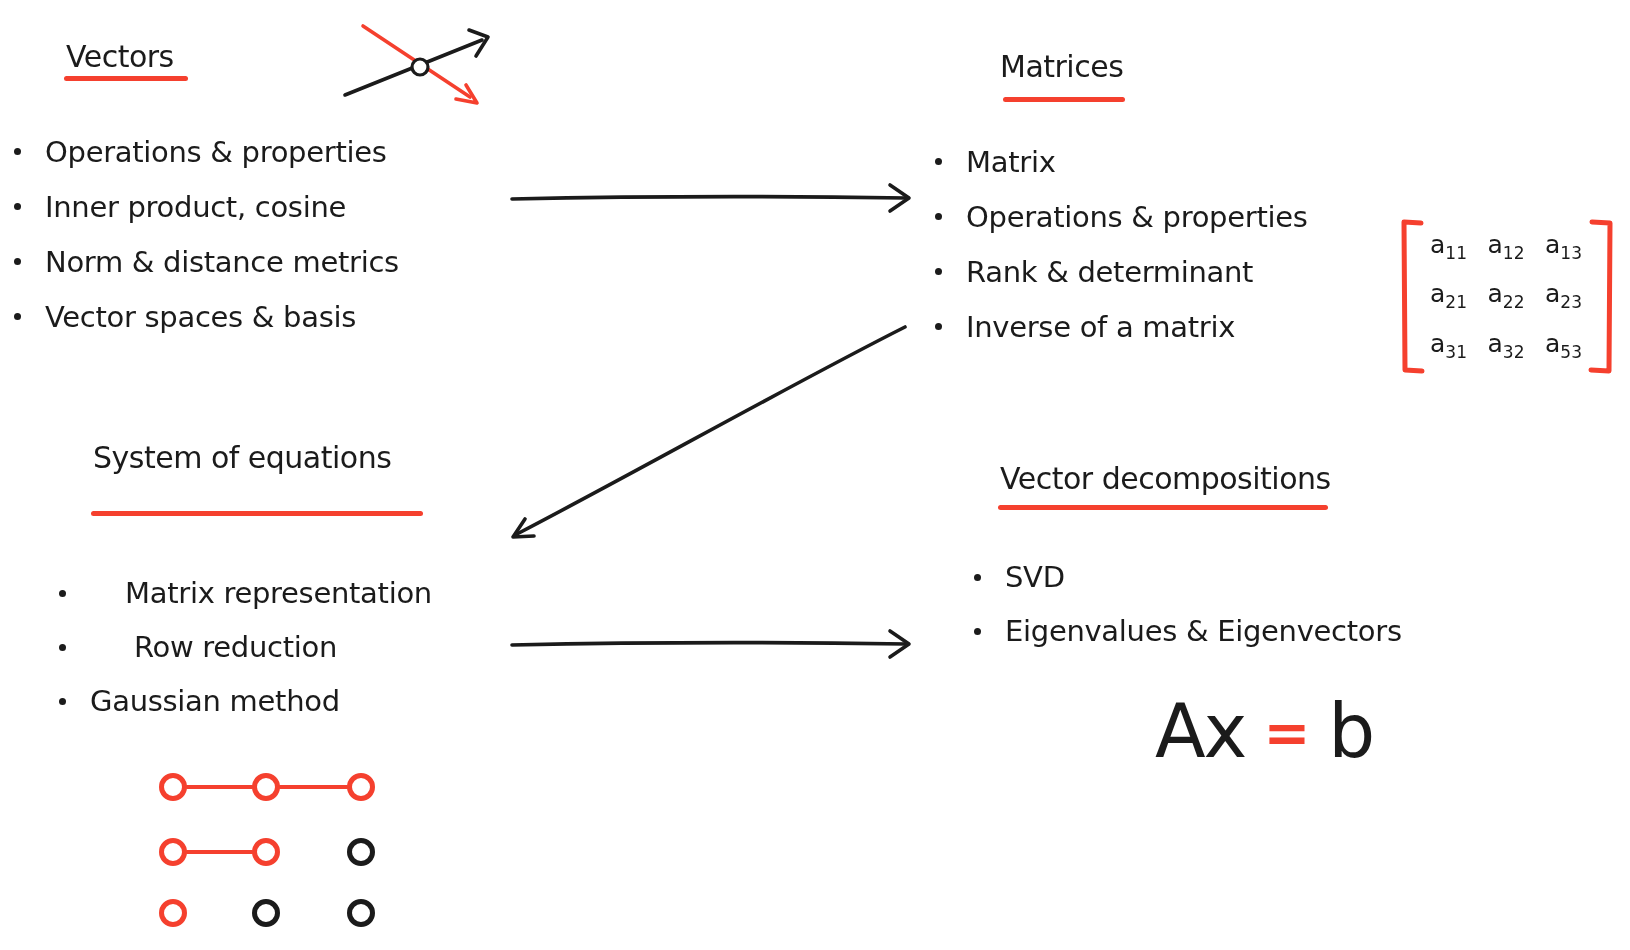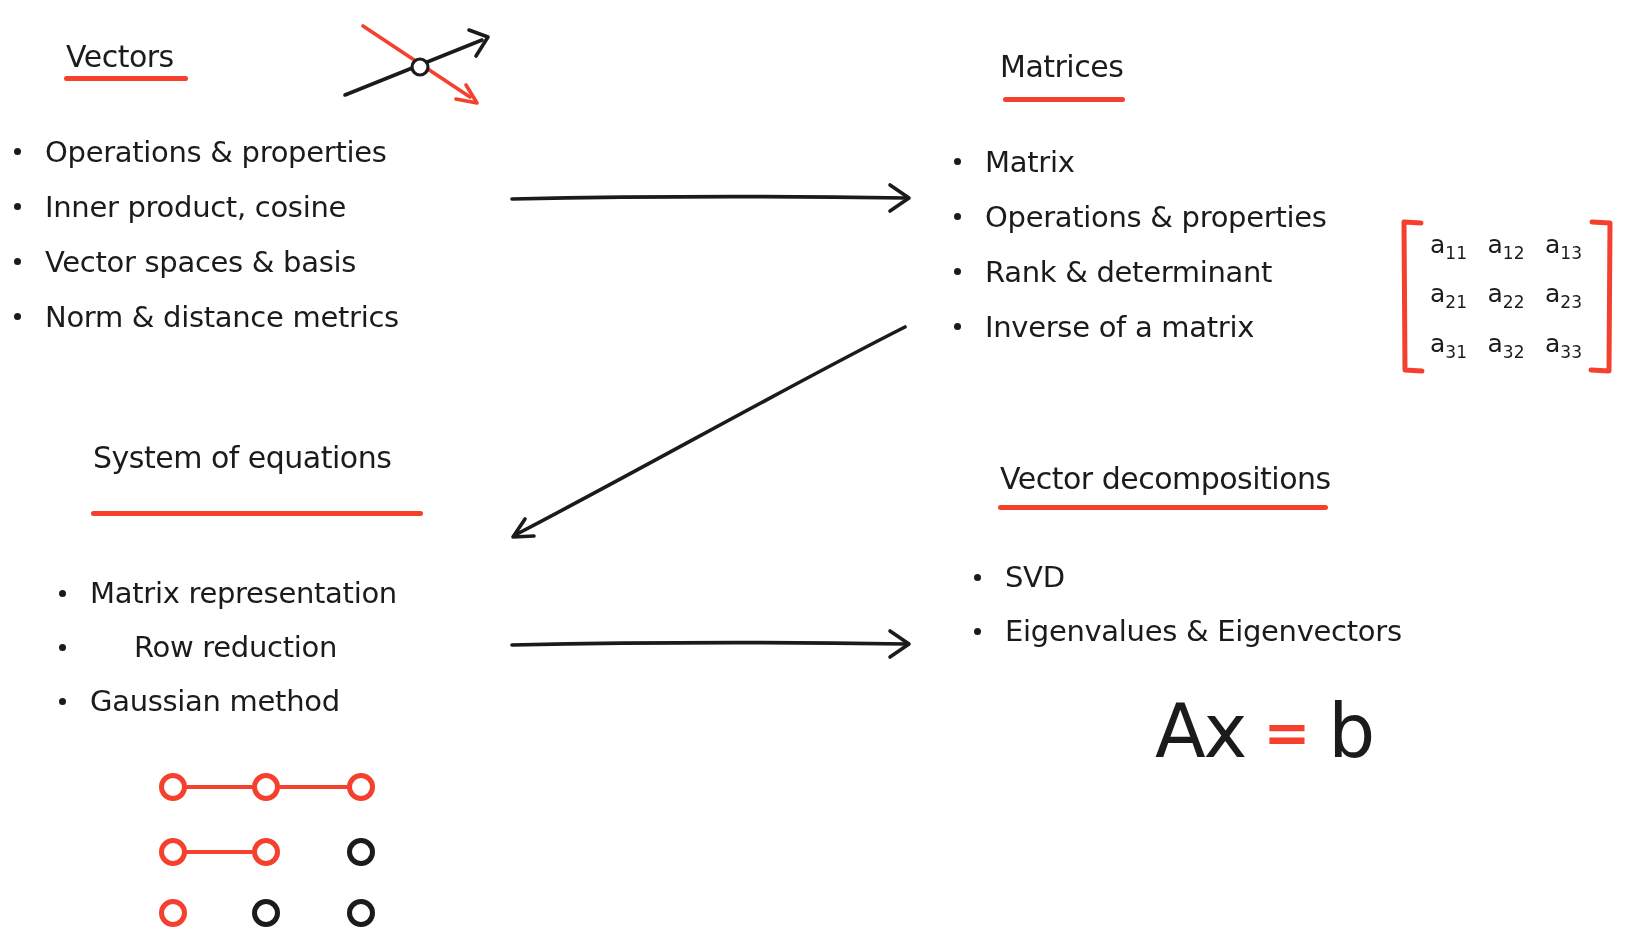--- a/index.html
+++ b/index.html
@@ -175,33 +175,33 @@
       <li class="item" style="height:55px;">
         <span class="dot"></span>
         <span class="label">Operations &amp; properties</span>
       </li>
       <li class="item" style="height:55px;text-align:center;">
         <span class="dot"></span>
         <span class="label">Inner product, cosine</span>
       </li>
       <li class="item" style="height:55px;">
         <span class="dot"></span>
+        <span class="label">Norm &amp; distance metrics</span>
+      </li>
+      <li class="item" style="height:55px;">
+        <span class="dot"></span>
         <span class="label">Vector spaces &amp; basis</span>
-      </li>
-      <li class="item" style="height:55px;">
-        <span class="dot"></span>
-        <span class="label">Norm &amp; distance metrics</span>
       </li>
     </ul>
   </div>
 
   <div>
     <h2 class="title" style="left:1000px; top:49px;">Matrices</h2>
     <div class="underline" style="left:1003px; top:97px; width:122px;"></div>
-    <ul class="list" style="left:950px; top:134px;">
+    <ul class="list" style="left:931px; top:134px;">
       <li class="item" style="height:55px;">
         <span class="dot"></span>
         <span class="label">Matrix</span>
       </li>
       <li class="item" style="height:55px;">
         <span class="dot"></span>
         <span class="label">Operations &amp; properties</span>
       </li>
       <li class="item" style="height:55px;">
         <span class="dot"></span>
@@ -222,30 +222,30 @@
         <span class="mcell"><span>a</span><sub>13</sub></span>
       </div>
       <div class="mrow">
         <span class="mcell"><span>a</span><sub>21</sub></span>
         <span class="mcell"><span>a</span><sub>22</sub></span>
         <span class="mcell"><span>a</span><sub>23</sub></span>
       </div>
       <div class="mrow">
         <span class="mcell"><span>a</span><sub>31</sub></span>
         <span class="mcell"><span>a</span><sub>32</sub></span>
-        <span class="mcell"><span>a</span><sub>33</sub></span>
+        <span class="mcell"><span>a</span><sub>53</sub></span>
       </div>
     </div>
   </div>
 
   <div>
     <h2 class="title" style="left:93px; top:440px;">System of equations</h2>
     <div class="underline" style="left:91px; top:511px; width:332px;"></div>
     <ul class="list" style="left:55px; top:566px;">
-      <li class="item" style="height:54px;">
+      <li class="item" style="height:54px;gap:35px;">
         <span class="dot"></span>
         <span class="label">Matrix representation</span>
       </li>
       <li class="item" style="height:54px;gap:44px;">
         <span class="dot"></span>
         <span class="label">Row reduction</span>
       </li>
       <li class="item" style="height:54px;">
         <span class="dot"></span>
         <span class="label">Gaussian method</span>

